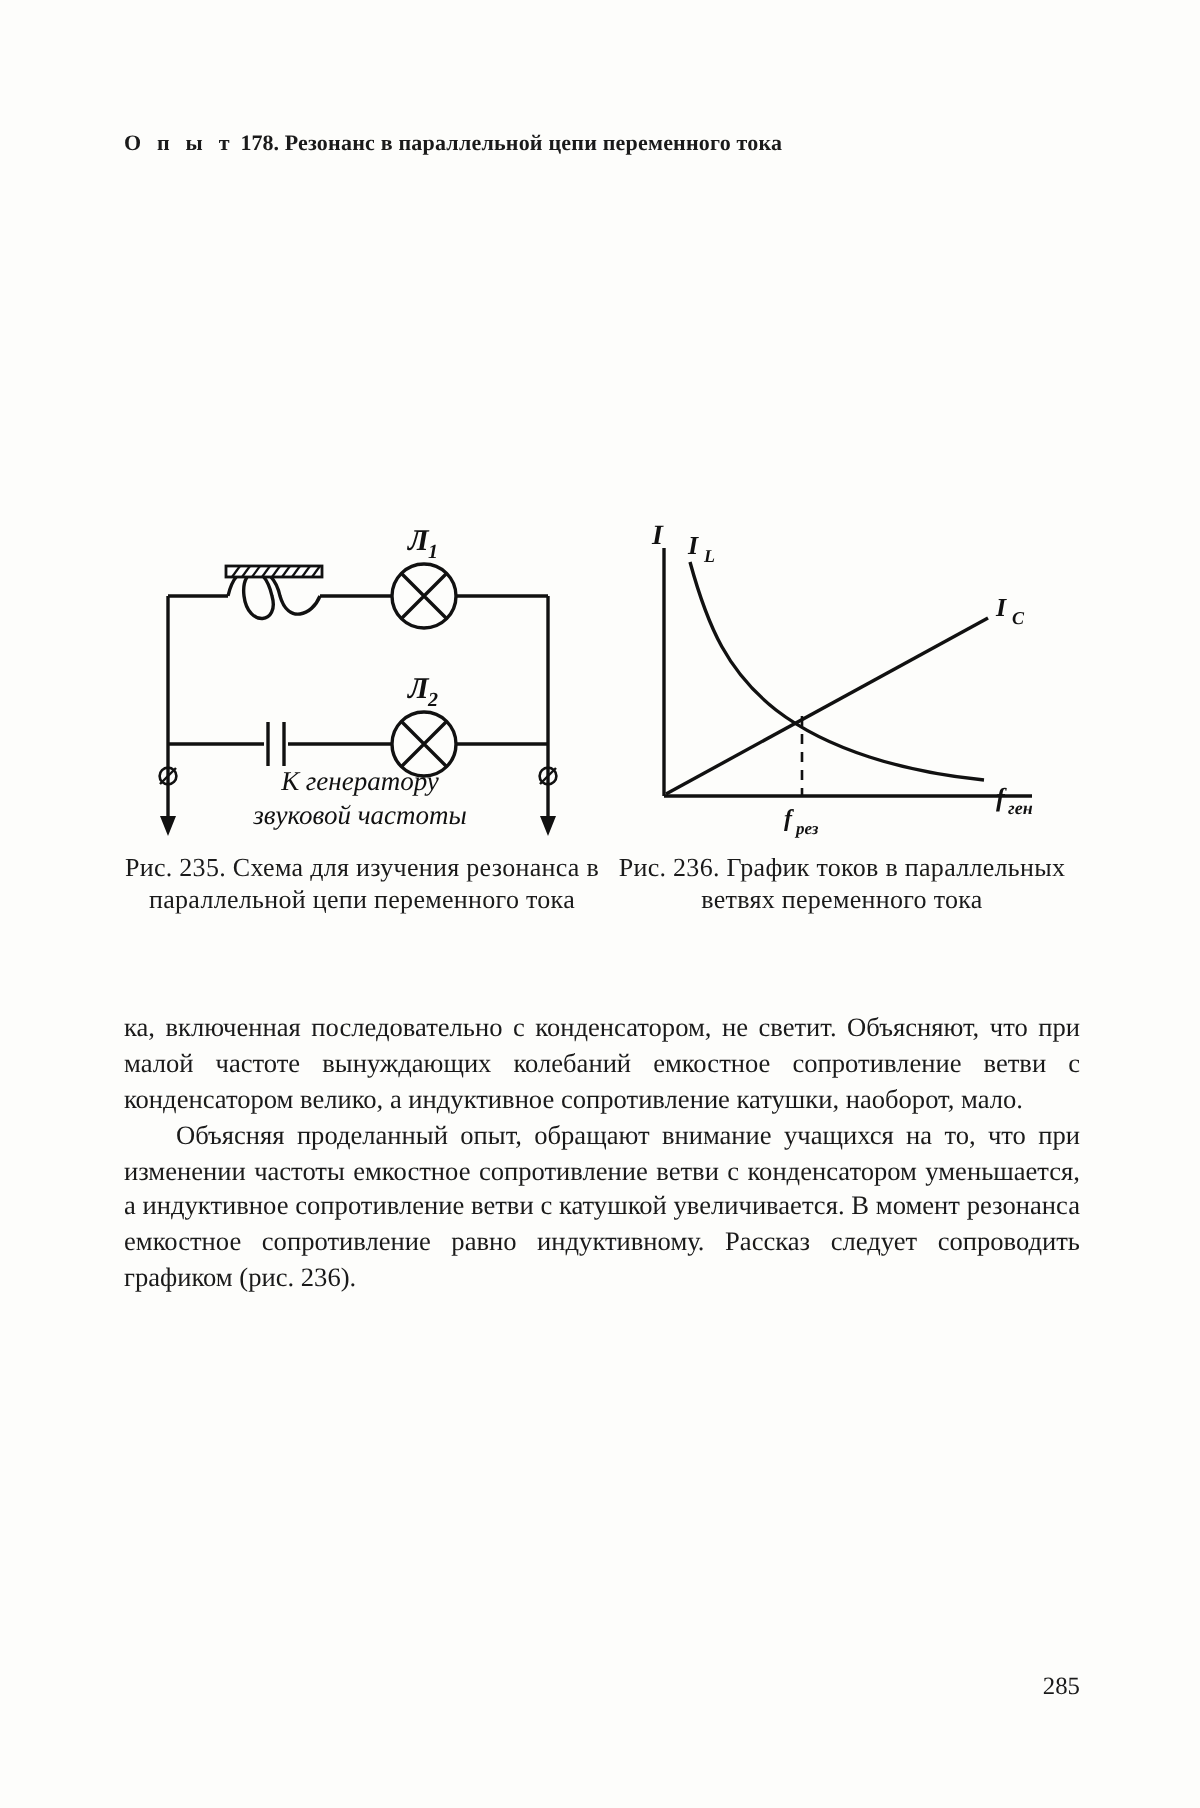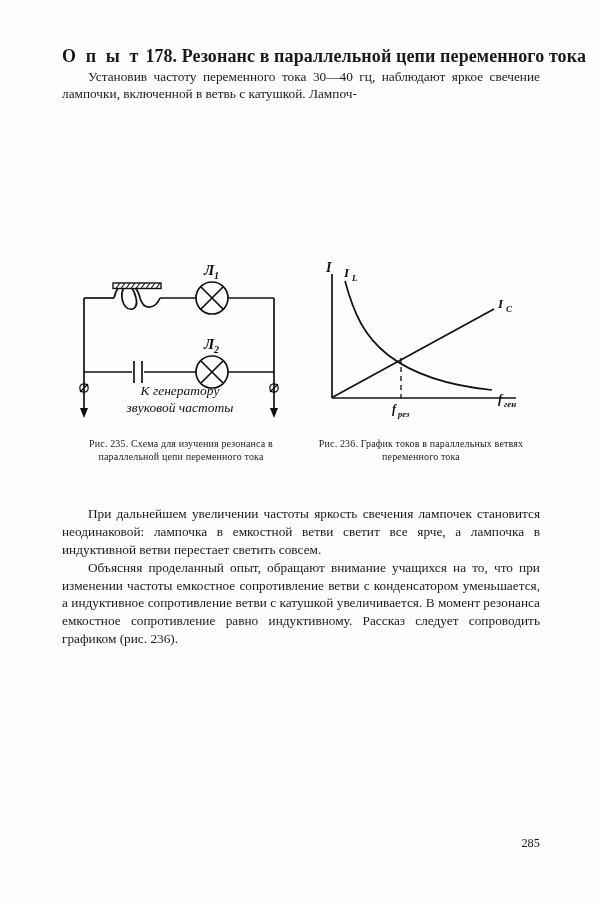--- a/index.html
+++ b/index.html
@@ -22,24 +22,24 @@
   }
   .content {
     position: absolute;
     left: 62px;
     top: 0;
     width: 478px;
   }
 
   
   .exp-heading {
-    margin-top: 46px;
-    font-size: 18px;
+    margin-top: 66px;
+    font-size: 11px;
     font-weight: bold;
-    text-align: right;
+    text-align: left;
     letter-spacing: 0.1px;
     line-height: 1.2;
     white-space: nowrap;
   }
   .exp-heading .spaced {
     letter-spacing: 2.6px;
   }
   .exp-heading .num {
     letter-spacing: 0;
   }
@@ -76,24 +76,24 @@
     top: 0;
   }
   .fig-left  { left: 0px;   width: 238px; }
   .fig-right { left: 240px; width: 238px; }
 
   .fig-art {
     position: relative;
     height: 160px;
   }
   .fig-caption {
-    font-size: 10px;
+    font-size: 13px;
     line-height: 1.25;
     text-align: center;
-    margin-top: 16px;
+    margin-top: 4px;
     letter-spacing: 0.15px;
   }
 
   
   .lower {
     position: absolute;
     left: 62px;
     top: 505px;
     width: 478px;
   }
@@ -130,21 +130,20 @@
   <div class="content">
 
     <div class="exp-heading">
       <span class="spaced">О п ы т</span>
       <span class="num">178.</span>
       <span>Резонанс  в параллельной цепи переменного тока</span>
     </div>
 
 
 
-    <p class="para">Установив частоту переменного тока 30—40 гц, наблюдают яркое свечение лампочки, включенной в ветвь с катушкой. Лампоч-</p>
   </div>
 
   <div class="figures">
 
     <div class="fig fig-left">
       <div class="fig-art">
         <svg width="238" height="160" viewBox="0 0 238 160">
 
           <path class="ink" d="M22 36 L22 110"></path>
 
@@ -232,18 +231,18 @@
 
           <text class="lbl" x="90" y="151" font-size="12">f</text>
           <text class="lbl" x="96" y="155" font-size="8.5">рез</text>
         </svg>
       </div>
       <div class="fig-caption">Рис. 236. График  токов в параллельных ветвях переменного тока</div>
     </div>
   </div>
 
   <div class="lower">
-    <p class="para">При дальнейшем увеличении частоты яркость свечения лампочек становится неодинаковой: лампочка в емкостной ветви светит все ярче, а лампочка в индуктивной ветви перестает светить совсем.</p>
+    <p class="para" style="text-indent:0">ка, включенная последовательно с конденсатором, не светит. Объясняют, что при малой частоте вынуждающих колебаний емкостное сопротивление ветви с конденсатором велико, а индуктивное сопротивление катушки, наоборот, мало.</p>
     <p class="para">Объясняя проделанный опыт, обращают внимание учащихся на то, что при изменении частоты емкостное сопротивление ветви с конденсатором уменьшается, а индуктивное сопротивление ветви с катушкой увеличивается. В момент резонанса емкостное сопротивление равно индуктивному. Рассказ следует сопроводить графиком (рис. 236).</p>
   </div>
 
   <div class="page-number">285</div>
 </div>
 
 </body></html>

